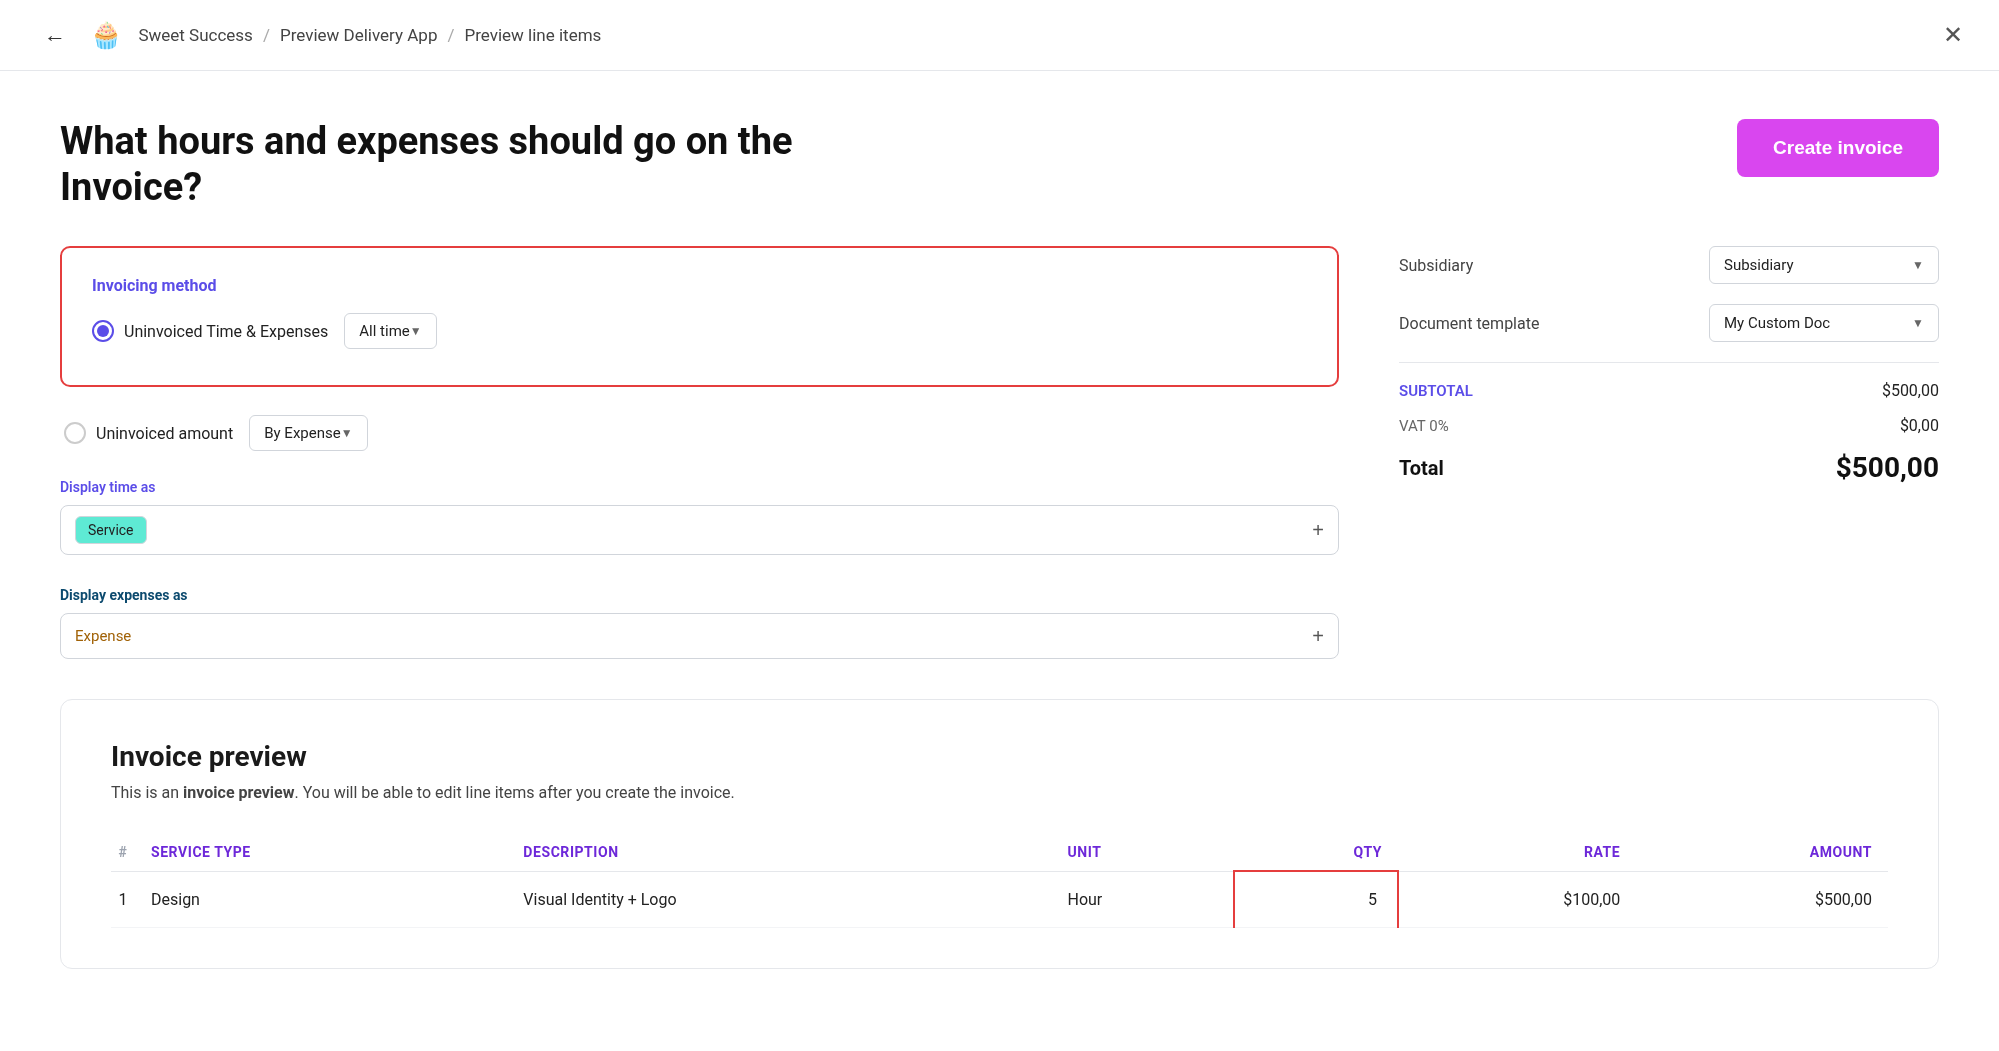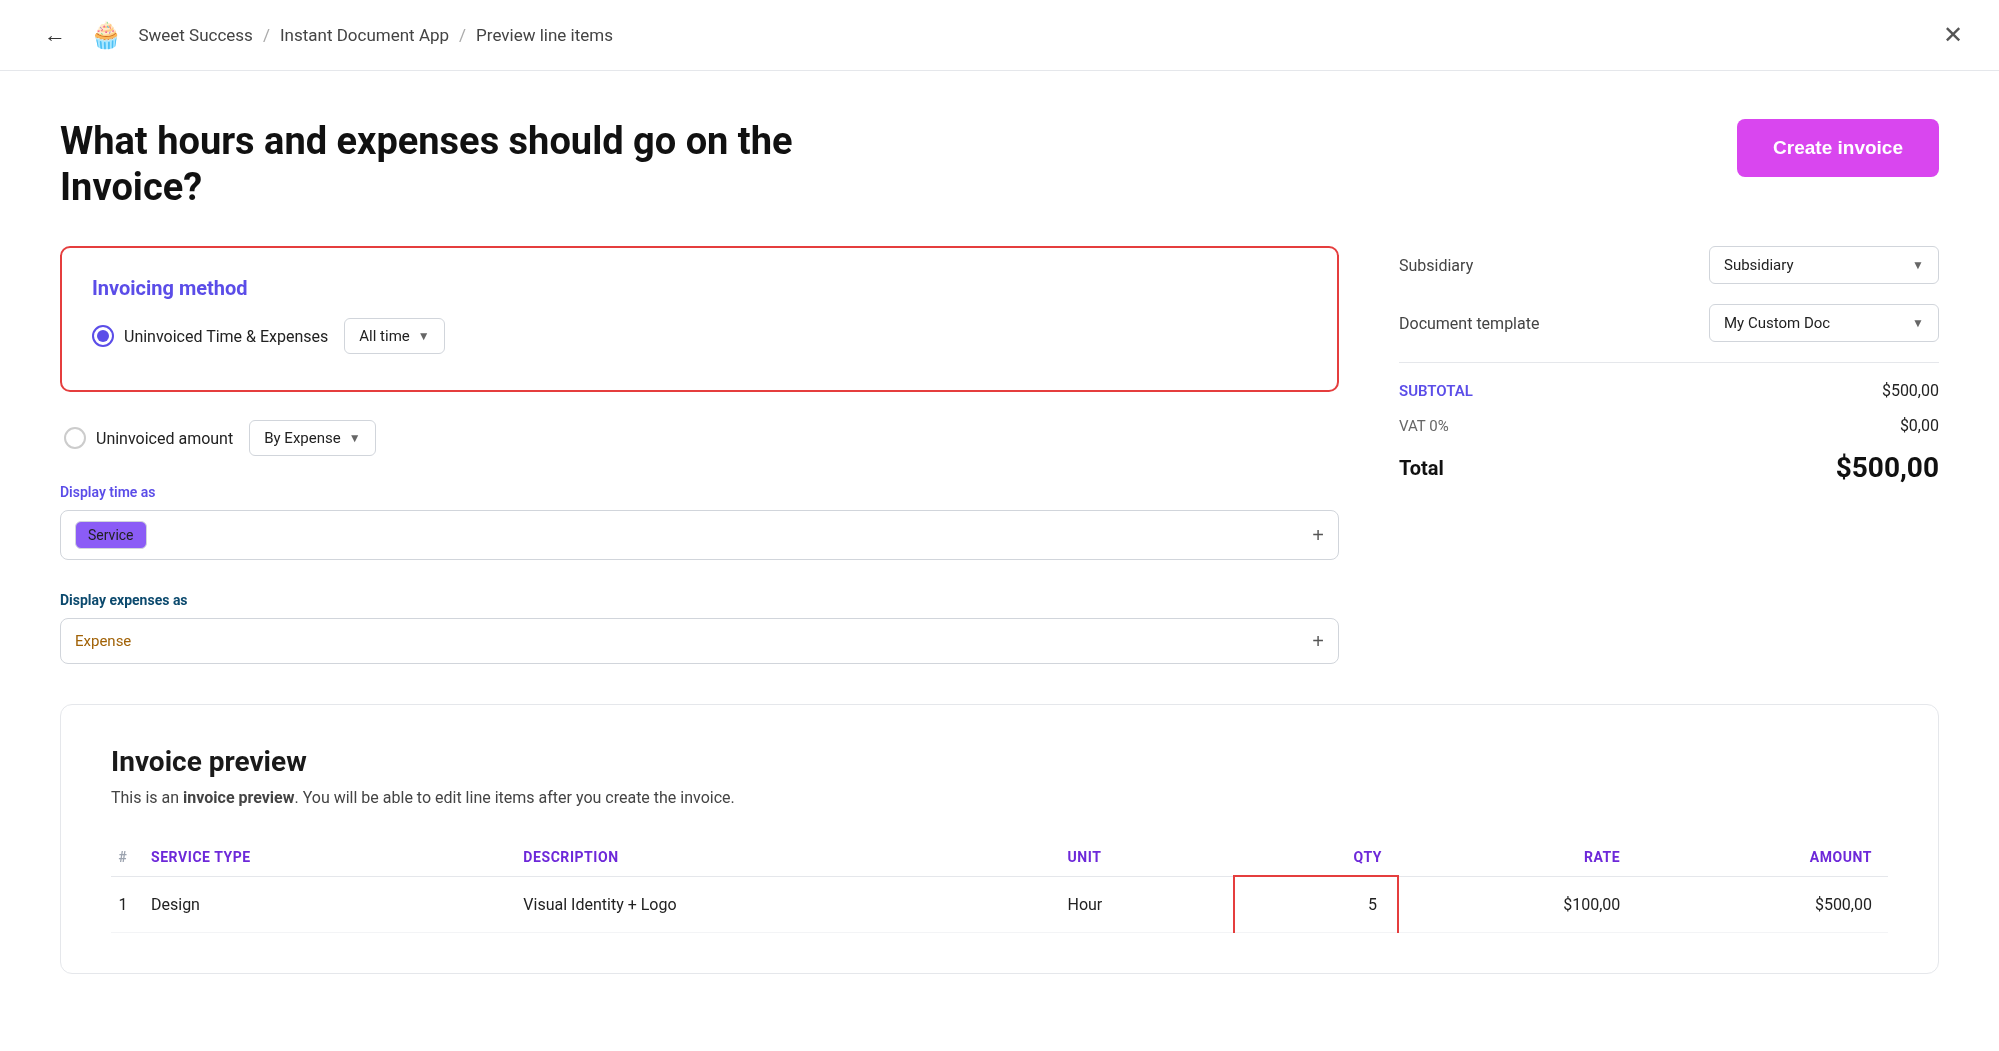--- a/index.html
+++ b/index.html
@@ -97,21 +97,21 @@
     }
 
     
     .invoicing-method-box {
       border: 2.5px solid #e53e3e;
       border-radius: 10px;
       padding: 28px 30px 22px 30px;
       margin-bottom: 28px;
     }
     .invoicing-method-label {
-      font-size: 20px;
+      font-size: 16px;
       font-weight: 700;
       color: #5b4de8;
       margin-bottom: 18px;
     }
 
     .radio-row {
       display: flex;
       align-items: center;
       gap: 16px;
       margin-bottom: 14px;
@@ -142,21 +142,20 @@
       border-color: #ccc;
     }
     .radio-text {
       font-size: 16px;
       color: #222;
     }
 
     .select-dropdown {
       display: flex;
       align-items: center;
-      gap: 8px;
       border: 1.5px solid #d1d5db;
       border-radius: 6px;
       padding: 8px 14px;
       font-size: 15px;
       color: #222;
       background: #fff;
       cursor: pointer;
     }
     .select-dropdown .chevron {
       font-size: 12px;
@@ -186,21 +185,21 @@
     .tag-row {
       display: flex;
       align-items: center;
       gap: 10px;
       border: 1.5px solid #d1d5db;
       border-radius: 8px;
       padding: 10px 14px;
       min-height: 46px;
     }
     .tag {
-      background: #8b5cf6;
+      background: #5eead4;
       border: 1px solid #d1d5db;
       border-radius: 6px;
       padding: 5px 12px;
       font-size: 14px;
       color: #222;
     }
     .add-btn {
       margin-left: auto;
       font-size: 20px;
       color: #555;
@@ -345,21 +344,21 @@
   </style>
 </head>
 <body>
 
 <div class="header">
   <button class="back-btn">←</button>
   <span class="cupcake-icon">🧁</span>
   <nav class="breadcrumb">
     <span>Sweet Success</span>
     <span class="breadcrumb-sep">/</span>
-    <span>Instant Document App</span>
+    <span>Preview Delivery App</span>
     <span class="breadcrumb-sep">/</span>
     <span>Preview line items</span>
   </nav>
   <button class="close-btn">✕</button>
 </div>
 
 <div class="main">
 
   <div class="top-row">
     <h1 class="page-title">What hours and expenses should go on the Invoice?</h1>

